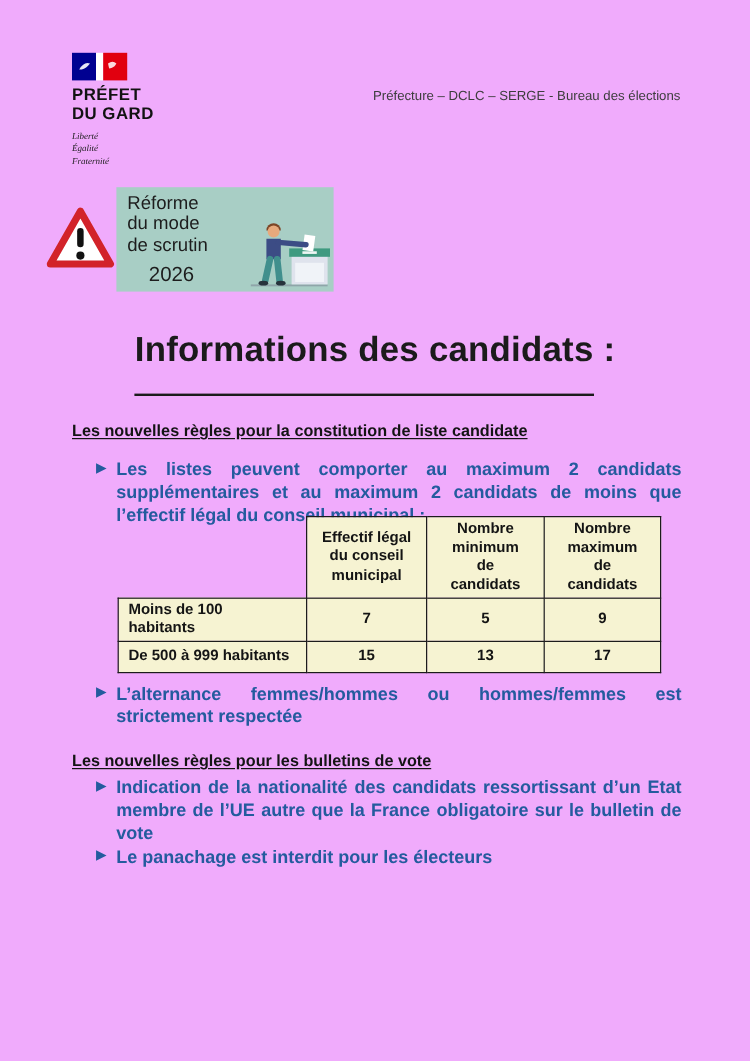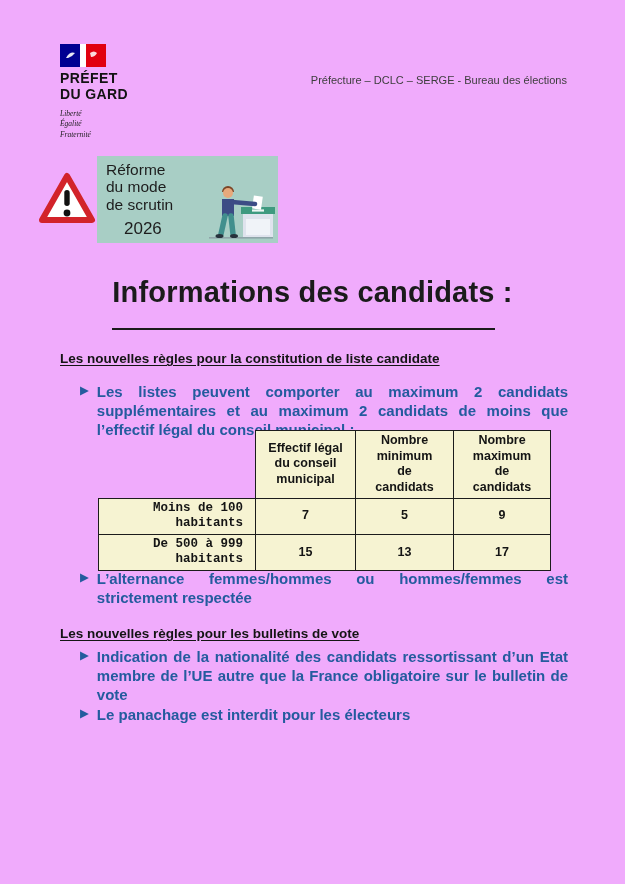--- a/index.html
+++ b/index.html
@@ -55,21 +55,21 @@
     font-size:12.5px; font-weight:bold; color:#141414;
     text-align:center; vertical-align:middle; padding:2px 12px; line-height:1.25;
   }
   #rules-table th.blank { border:none; background:transparent; }
   #rules-table .c1 { width:157px; }
   #rules-table .c2 { width:100px; }
   #rules-table .c3 { width:98px; }
   #rules-table .c4 { width:97px; }
   #rules-table thead tr { height:48px; }
   #rules-table tbody tr { height:26px; }
-  #rules-table td.rowlabel { text-align:right; padding-left:8px;font-family:Liberation Mono, monospace; }
+  #rules-table td.rowlabel { text-align:left; padding-left:8px; }
 </style>
 </head>
 <body>
 
 <div id="page">
 
   <div id="logo">
     <div class="flag">
       <div class="b"></div>
         <div class="w"></div>

